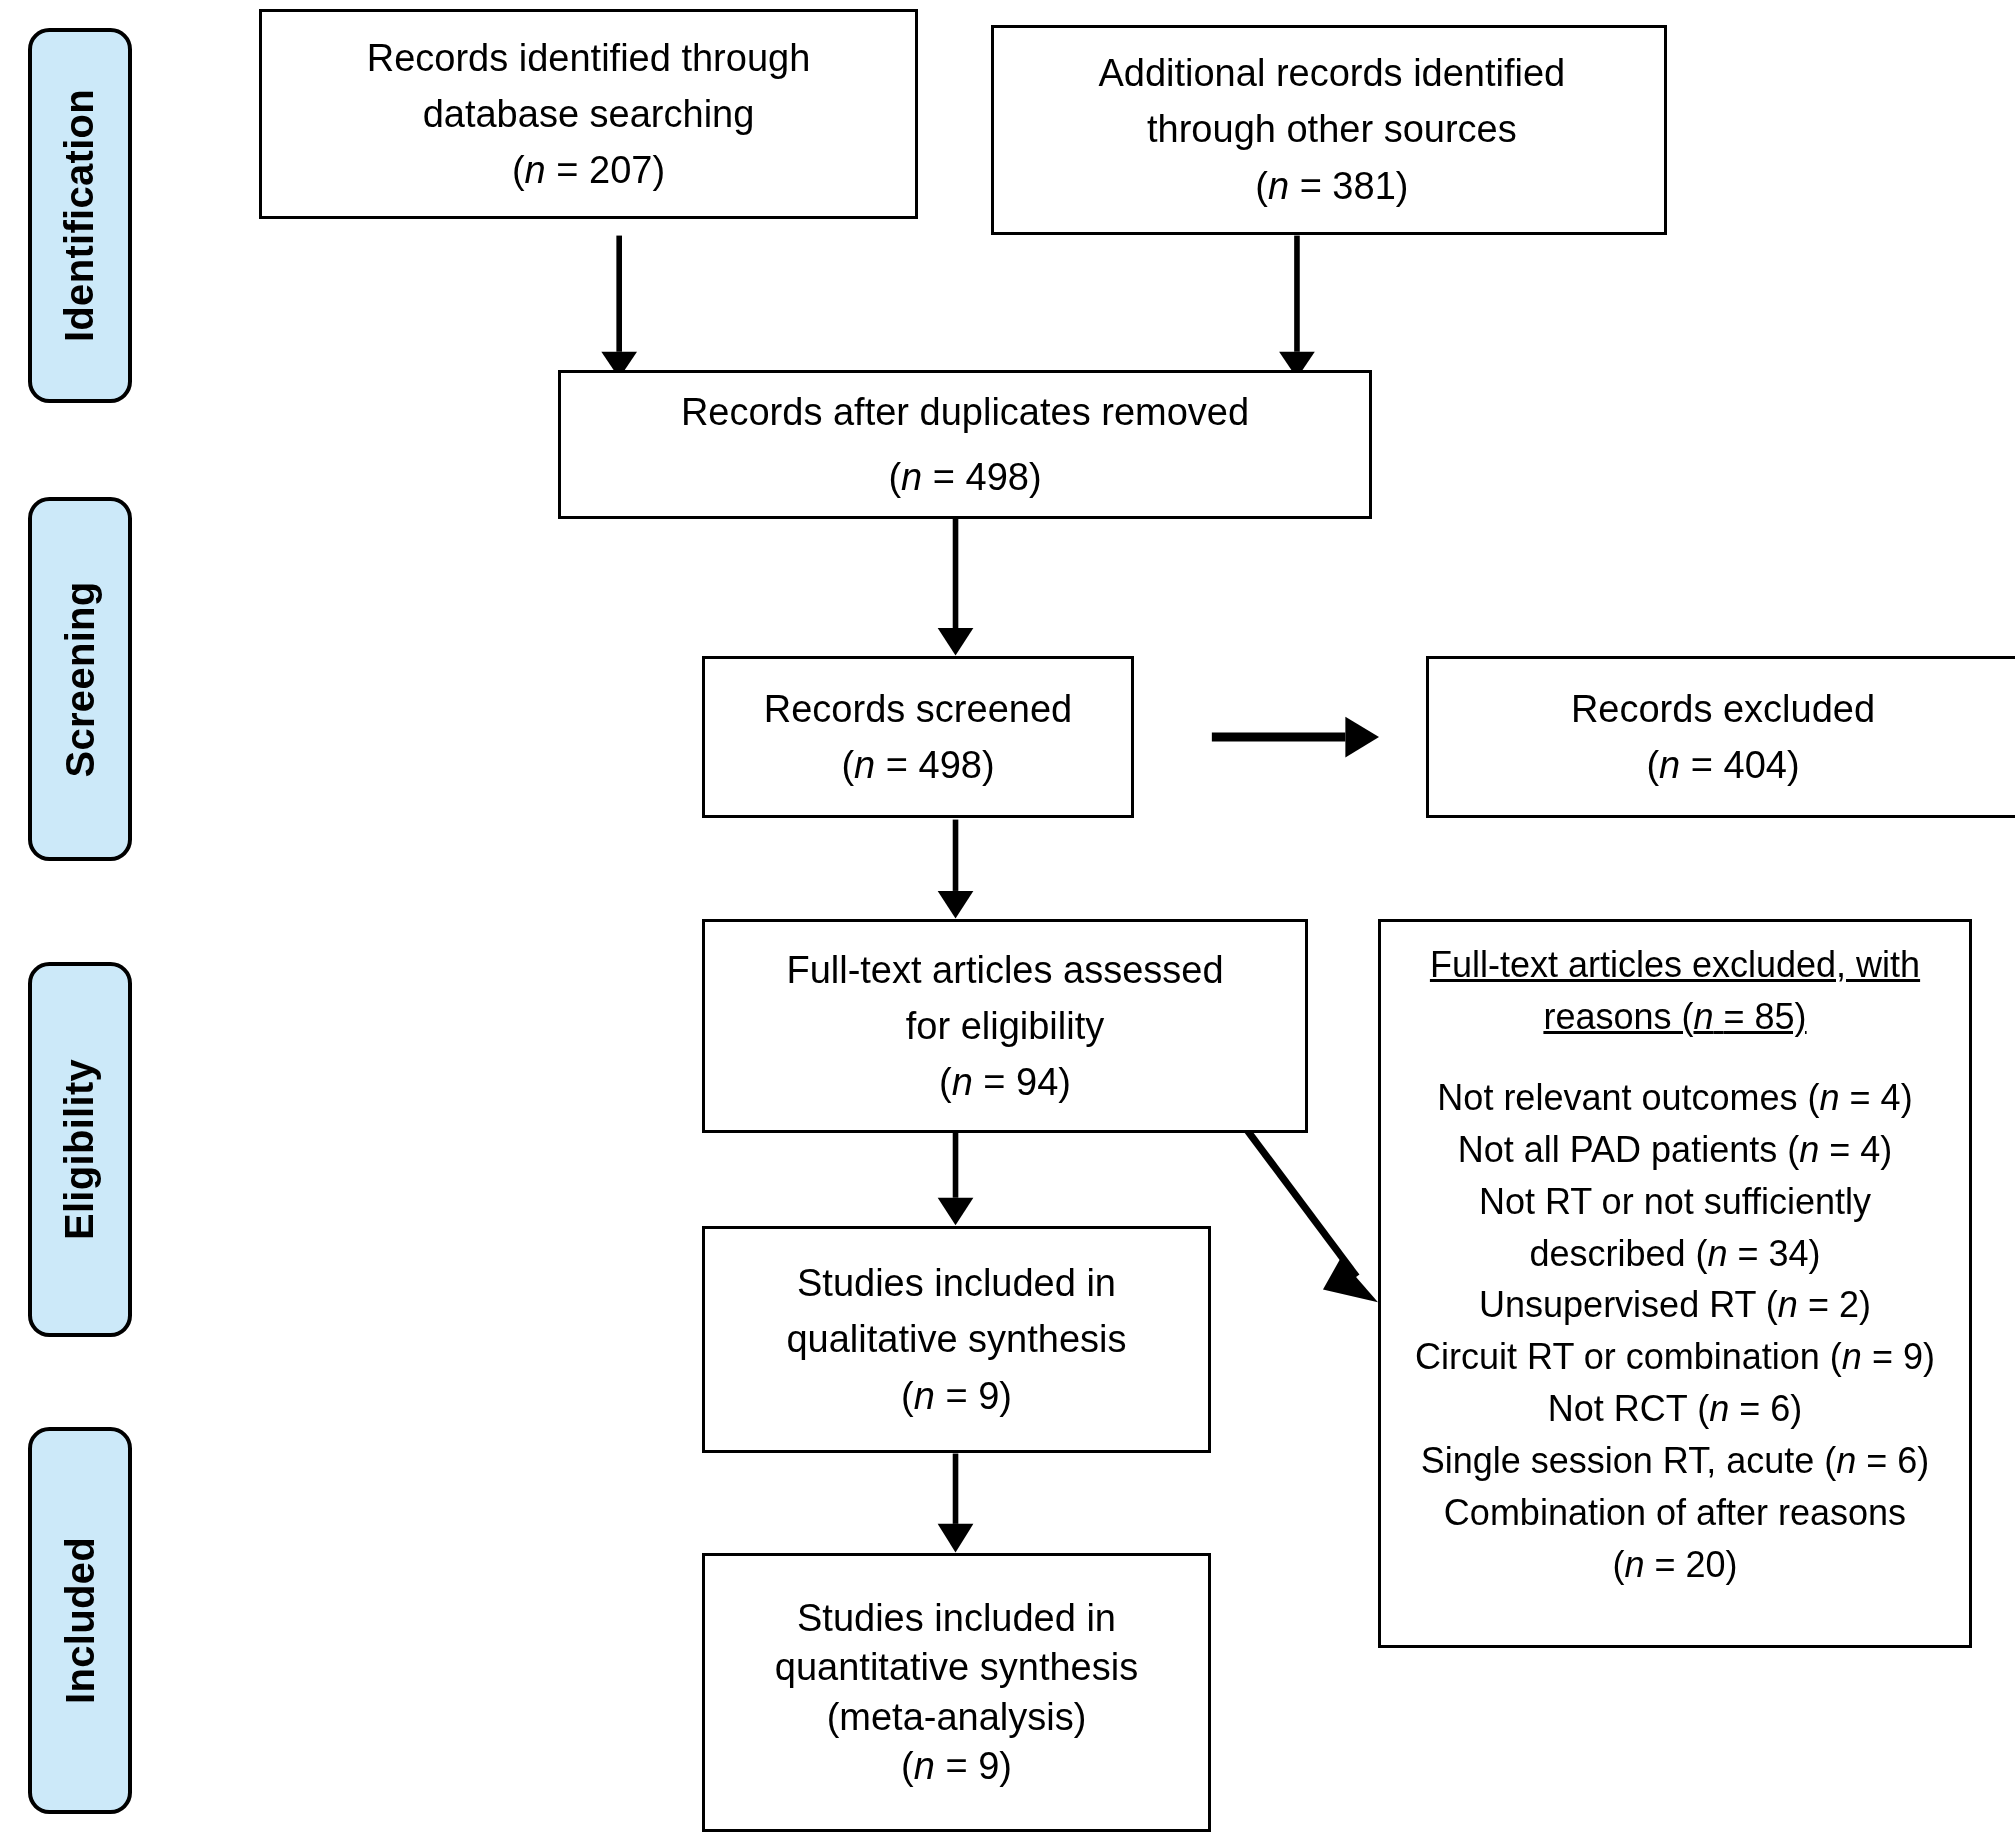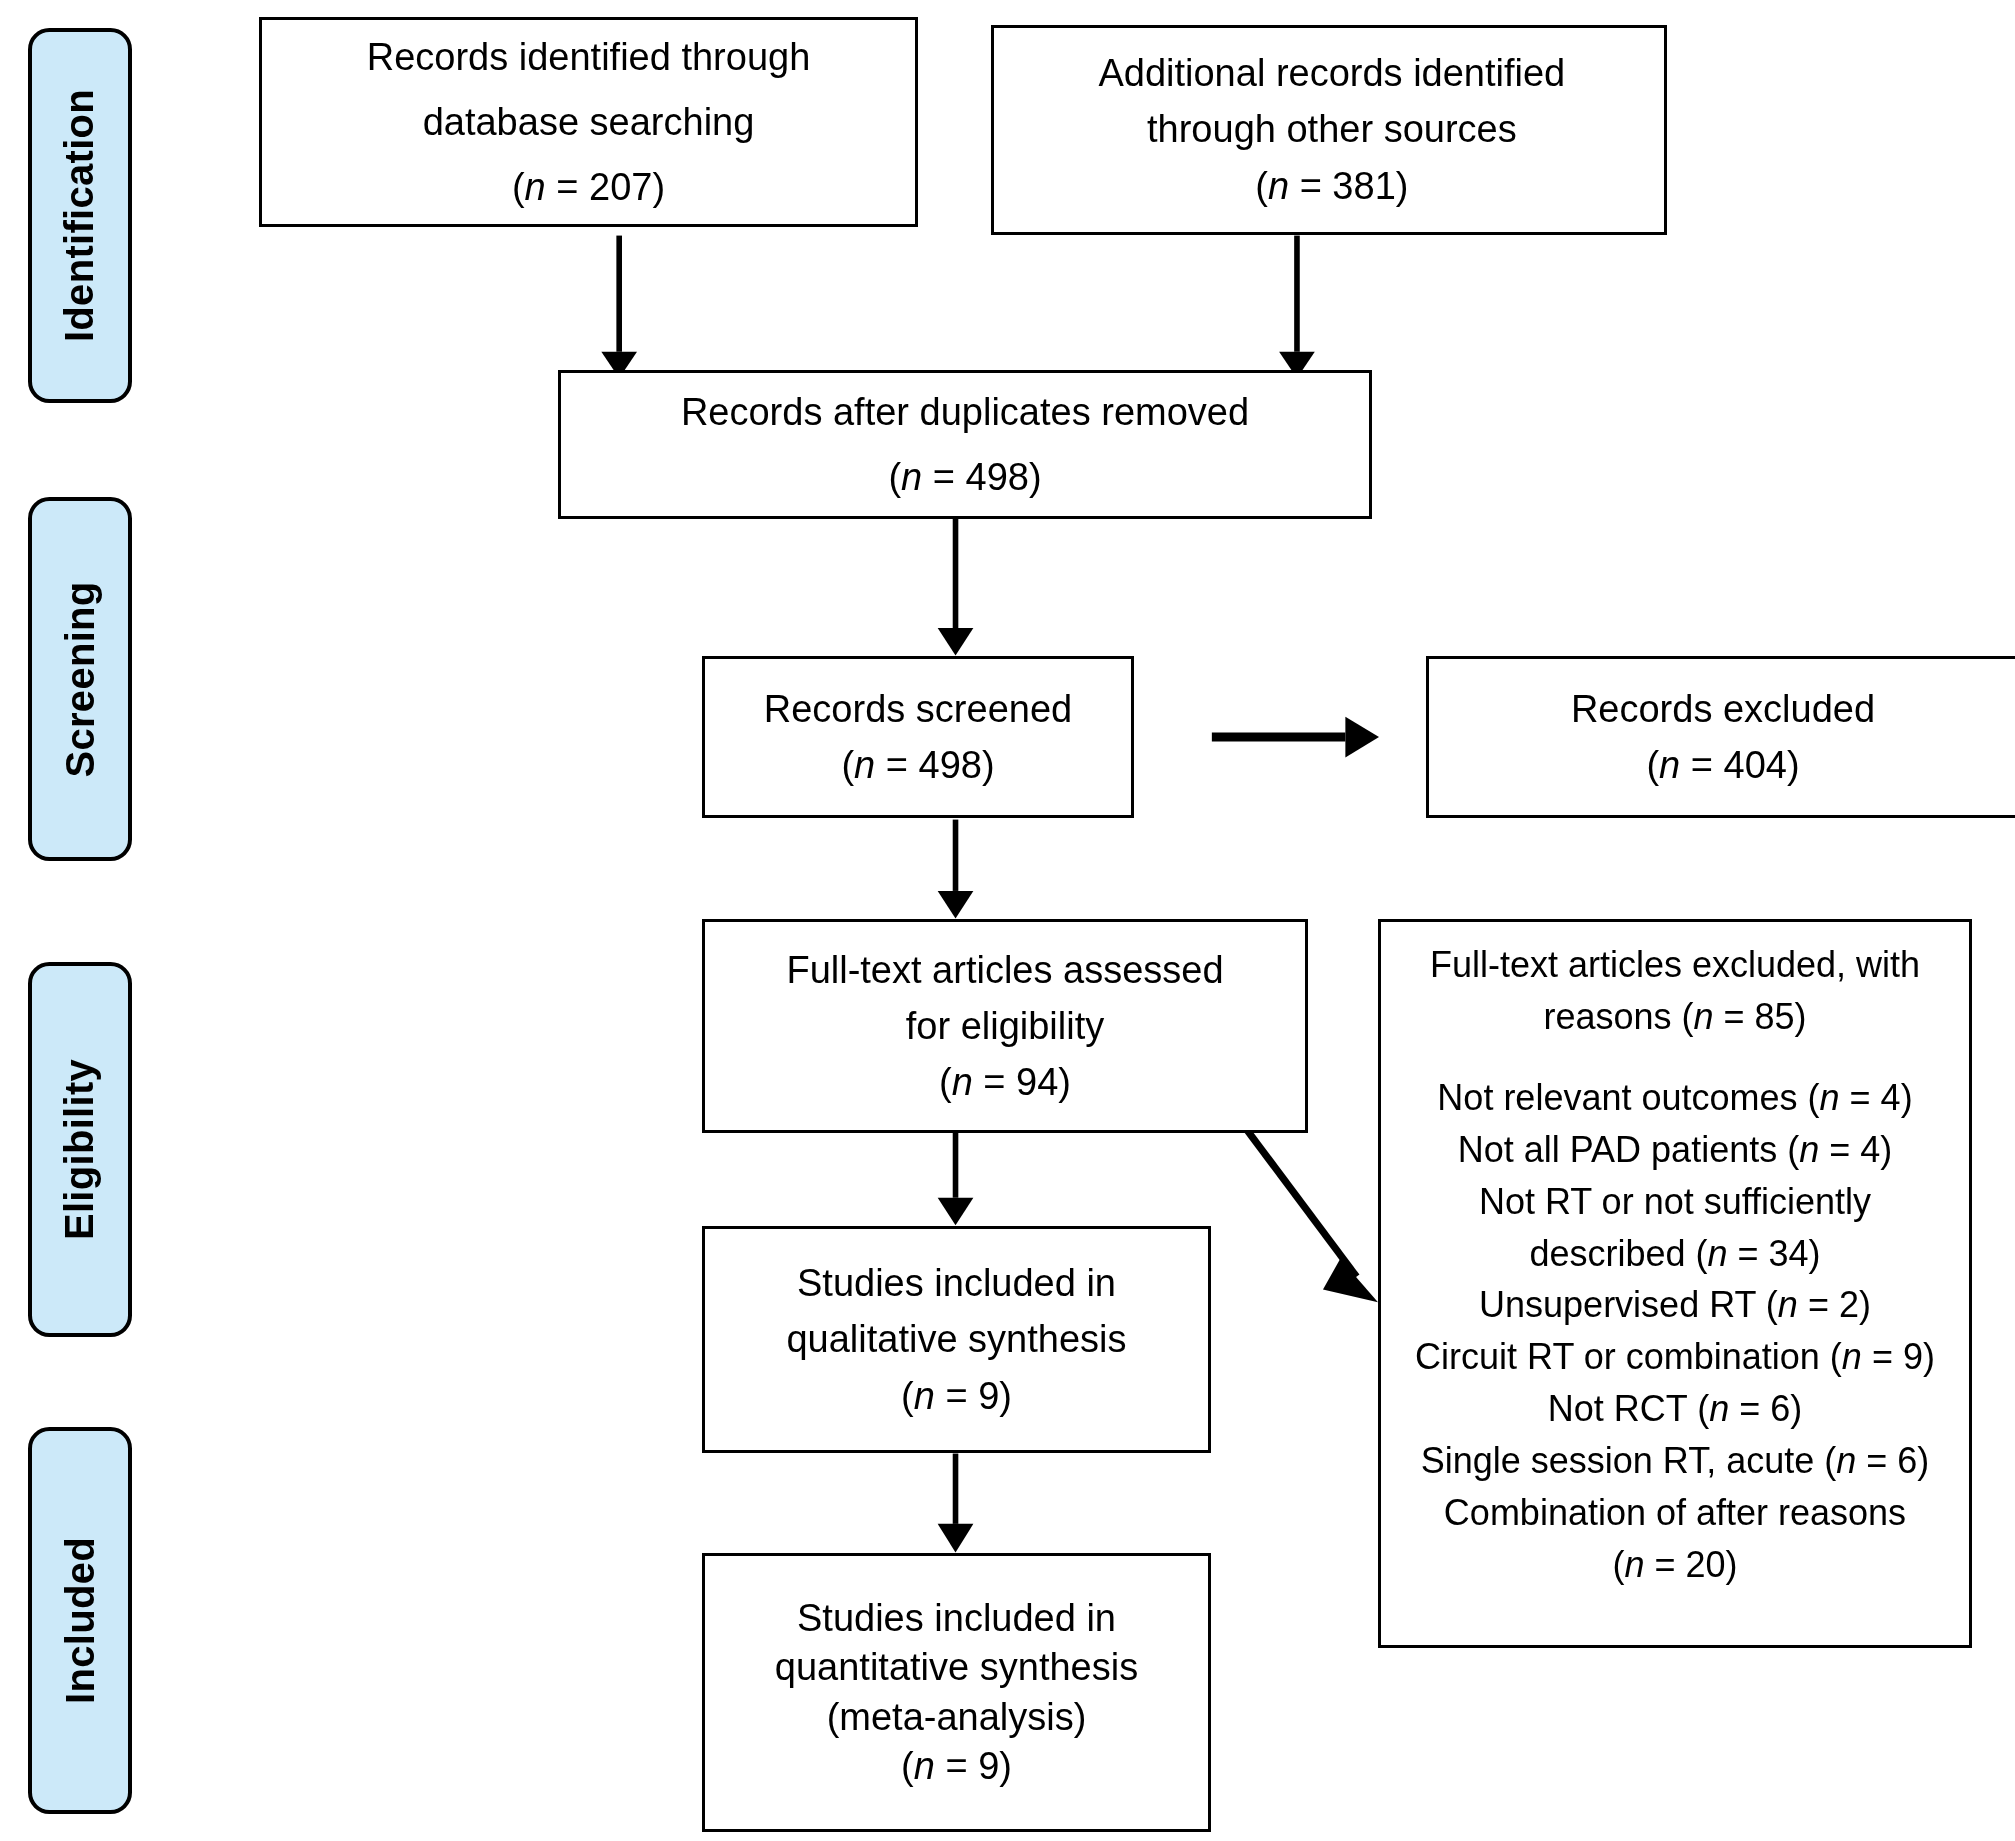--- a/index.html
+++ b/index.html
@@ -66,20 +66,21 @@
     color: #000000;
     font-size: 36px;
     padding: 17.3px 17.3px 10.2px 17.3px;
     display: flex;
     flex-direction: column;
   }
   .reasons-head {
     text-align: center;
     line-height: 1.45;
     margin-bottom: 28.5px;
+    text-decoration: underline;
   }
   .reasons-list {
     text-align: center;
     line-height: 1.44;
   }
   .reasons-list .line { display: block; }
 
   i.var { font-style: italic; }
 
   
@@ -153,21 +154,21 @@
   </div>
 
   <div class="stage-label" style="left:28px; top:962px; width:104px; height:375px;">
     <span class="vtext">Eligibility</span>
   </div>
 
   <div class="stage-label" style="left:28px; top:1427px; width:104px; height:387px;">
     <span class="vtext">Included</span>
   </div>
 
-  <div class="flow-box" style="left:259px; top:17px; width:659px; height:210px;gap:9px;">
+  <div class="flow-box" style="left:259px; top:9px; width:659px; height:210px;">
     <span class="line">Records identified through</span>
     <span class="line">database searching</span>
     <span class="line">(<i class="var">n</i>&nbsp;<span>= 207)</span></span>
   </div>
 
   <div class="flow-box" style="left:991px; top:24.5px; width:676px; height:210px;padding-left:20px;">
     <span class="line">Additional records identified</span>
     <span class="line">through other sources</span>
     <span class="line">(<i class="var">n</i>&nbsp;<span>= 381)</span></span>
   </div>

